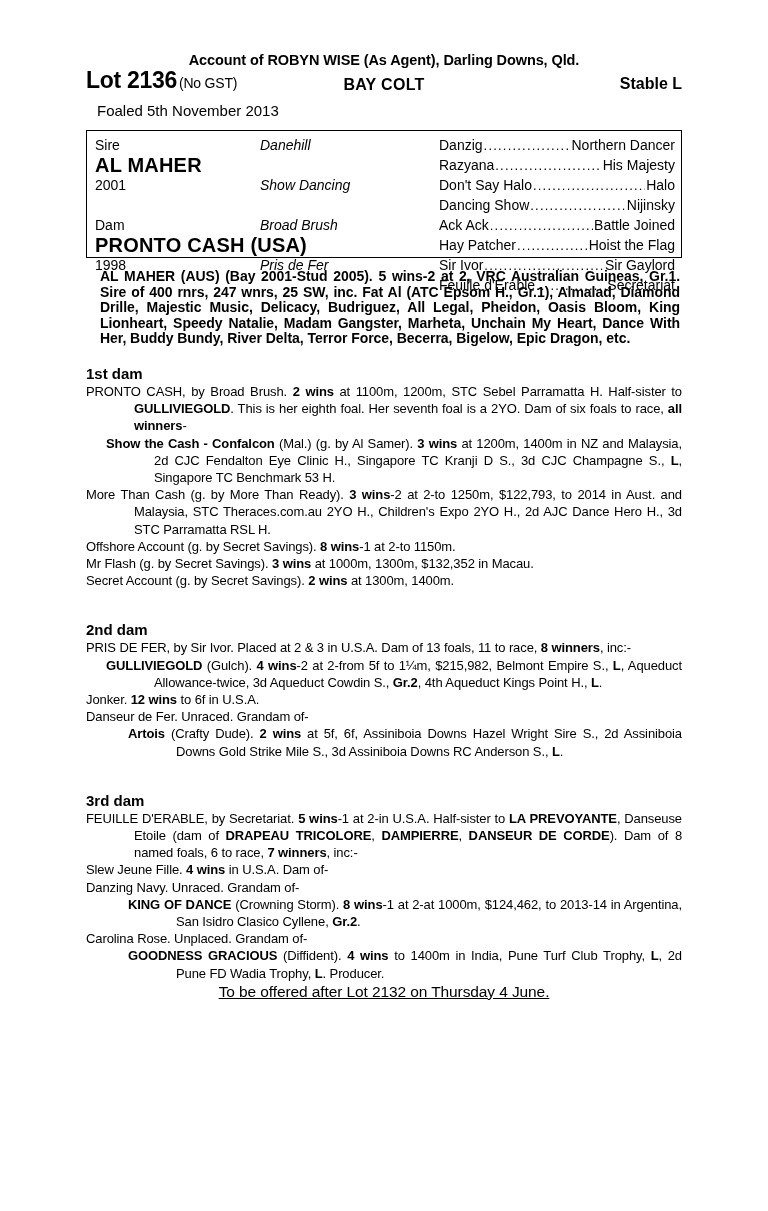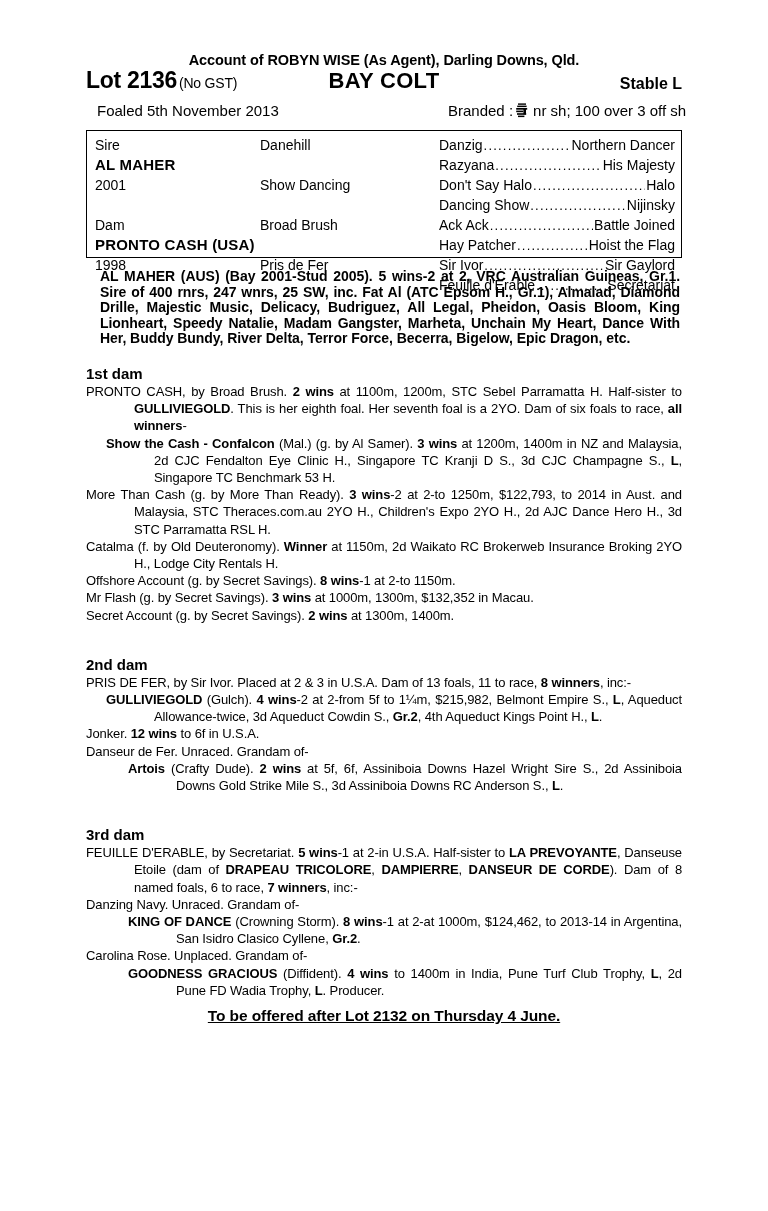--- a/index.html
+++ b/index.html
@@ -58,21 +58,21 @@
     letter-spacing: -0.2px;
     margin-left: 2px;
   }
   .lot-centre {
     position: absolute;
     left: 0;
     right: 0;
     bottom: 0;
     text-align: center;
     font-weight: bold;
-    font-size: 22px;
+    font-size: 16px;
     letter-spacing: 0.3px;
   }
   .lot-right {
     position: absolute;
     right: 0;
     bottom: 1px;
     font-weight: bold;
     font-size: 16px;
     white-space: nowrap;
   }
@@ -110,24 +110,24 @@
   .ped-table {
     margin-top: 8px;
     border: 1.6px solid #000;
     width: 596px;
     box-sizing: border-box;
     height: 128px;
     position: relative;
     font-size: 14px;
   }
   .ped-col-a { position: absolute; left: 8px;  top: 4px; width: 140px; }
-  .ped-col-b { position: absolute; left: 173px; top: 4px; width: 170px; }
+  .ped-col-b { position: absolute; left: 173px; top: 4px; width: 170px; font-style: italic; }
   .ped-col-c { position: absolute; left: 352px; top: 4px; right: 6px; }
   .ped-line { height: 20px; line-height: 20px; white-space: nowrap; }
-  .ped-line.bold { font-weight: bold; font-size: 15px; letter-spacing: 0.2px; }
+  .ped-line.bold { font-weight: bold; font-size: 20px; letter-spacing: 0.2px; }
   .ped-line.blank { height: 20px; }
   .gp-row {
     height: 20px;
     line-height: 20px;
     display: flex;
     align-items: baseline;
     white-space: nowrap;
     overflow: hidden;
   }
   .gp-row .gp-l { flex: 0 0 auto; }
@@ -168,24 +168,24 @@
   
   .lvl0 { padding-left: 0px;  text-indent: 0; }
   .lvl0 { margin-left: 0px; }
   p.lvl0 { padding-left: 48px; text-indent: -48px; }
   p.lvl1 { padding-left: 68px; text-indent: -48px; }
   p.lvl2 { padding-left: 90px; text-indent: -48px; }
   p.ent b { font-weight: bold; }
   .gap { height: 14px; }
   .final-line {
     text-align: center;
-    font-weight: bold;
+    font-weight: normal;
     font-size: 15.5px;
     text-decoration: underline;
-    margin-top: 8px;
+    margin-top: 1px;
     letter-spacing: -0.1px;
   }
 </style>
 </head>
 <body>
 
 <div class="page">
 <div class="inner">
 
   <div class="account-line">Account of ROBYN WISE (As Agent), Darling Downs, Qld.</div>
@@ -193,35 +193,20 @@
   <div class="lot-row">
     <div class="lot-left">
       <span class="lot-num">Lot 2136</span><span class="lot-gst">(No GST)</span>
     </div>
     <div class="lot-centre">BAY COLT</div>
     <div class="lot-right">Stable L</div>
   </div>
 
   <div class="foaled-row">
     <div class="foaled-left">Foaled 5th November 2013</div>
-    <div class="branded-group">
-      <span>Branded :</span>
-      <span class="brand-glyph">
-        <svg width="14" height="16" viewBox="0 0 14 16" aria-hidden="true">
-          <rect x="3" y="0.4" width="8" height="1.4" fill="#000"></rect>
-          <rect x="2.2" y="2.6" width="9.4" height="1.5" fill="#000"></rect>
-          <rect x="1.2" y="5.0" width="11" height="1.7" fill="#000"></rect>
-          <rect x="8.4" y="5.0" width="2.6" height="6.4" fill="#000"></rect>
-          <rect x="1.2" y="7.6" width="7" height="1.6" fill="#000"></rect>
-          <rect x="2.0" y="10.2" width="9.2" height="1.6" fill="#000"></rect>
-          <rect x="3.0" y="12.6" width="6.4" height="1.5" fill="#000"></rect>
-        </svg>
-      </span>
-      <span>nr sh; 100 over 3 off sh</span>
-    </div>
   </div>
 
   <div class="ped-table">
     <div class="ped-col-a">
       <div class="ped-line">Sire</div>
       <div class="ped-line bold">AL MAHER</div>
       <div class="ped-line">2001</div>
       <div class="ped-line blank"></div>
       <div class="ped-line">Dam</div>
       <div class="ped-line bold">PRONTO CASH (USA)</div>
@@ -282,34 +267,34 @@
     </div>
   </div>
 
   <div class="sire-para">AL MAHER (AUS) (Bay 2001-Stud 2005). 5 wins-2 at 2, VRC Australian Guineas, Gr.1. Sire of 400 rnrs, 247 wnrs, 25 SW, inc. Fat Al (ATC Epsom H., Gr.1), Almalad, Diamond Drille, Majestic Music, Delicacy, Budriguez, All Legal, Pheidon, Oasis Bloom, King Lionheart, Speedy Natalie, Madam Gangster, Marheta, Unchain My Heart, Dance With Her, Buddy Bundy, River Delta, Terror Force, Becerra, Bigelow, Epic Dragon, etc.</div>
 
   <div id="sections-root">
         <div class="dam-head">1st dam</div>
         <p class="ent lvl0"><span>PRONTO CASH, by Broad Brush. </span><b>2 wins</b><span> at 1100m, 1200m, STC Sebel Parramatta H. Half-sister to </span><b>GULLIVIEGOLD</b><span>. This is her eighth foal. Her seventh foal is a 2YO. Dam of six foals to race, </span><b>all winners</b><span>-</span></p>
         <p class="ent lvl1"><b>Show the Cash - Confalcon</b><span> (Mal.) (g. by Al Samer). </span><b>3 wins</b><span> at 1200m, 1400m in NZ and Malaysia, 2d CJC Fendalton Eye Clinic H., Singapore TC Kranji D S., 3d CJC Champagne S., </span><b>L</b><span>, Singapore TC Benchmark 53 H.</span></p>
         <p class="ent lvl0"><span>More Than Cash (g. by More Than Ready). </span><b>3 wins</b><span>-2 at 2-to 1250m, $122,793, to 2014 in Aust. and Malaysia, STC Theraces.com.au 2YO H., Children's Expo 2YO H., 2d AJC Dance Hero H., 3d STC Parramatta RSL H.</span></p>
-        <p class="ent lvl0"><span>Catalma (f. by Old Deuteronomy). </span><b>Winner</b><span> at 1150m, 2d Waikato RC Brokerweb Insurance Broking 2YO H., Lodge City Rentals H.</span></p>
         <p class="ent lvl0"><span>Offshore Account (g. by Secret Savings). </span><b>8 wins</b><span>-1 at 2-to 1150m.</span></p>
         <p class="ent lvl0"><span>Mr Flash (g. by Secret Savings). </span><b>3 wins</b><span> at 1000m, 1300m, $132,352 in Macau.</span></p>
         <p class="ent lvl0"><span>Secret Account (g. by Secret Savings). </span><b>2 wins</b><span> at 1300m, 1400m.</span></p>
         <div class="gap"></div>
         <div class="dam-head">2nd dam</div>
         <p class="ent lvl0"><span>PRIS DE FER, by Sir Ivor. Placed at 2 &amp; 3 in U.S.A. Dam of 13 foals, 11 to race, </span><b>8 winners</b><span>, inc:-</span></p>
         <p class="ent lvl1"><b>GULLIVIEGOLD</b><span> (Gulch). </span><b>4 wins</b><span>-2 at 2-from 5f to 1¼m, $215,982, Belmont Empire S., </span><b>L</b><span>, Aqueduct Allowance-twice, 3d Aqueduct Cowdin S., </span><b>Gr.2</b><span>, 4th Aqueduct Kings Point H., </span><b>L</b><span>.</span></p>
         <p class="ent lvl0"><span>Jonker. </span><b>12 wins</b><span> to 6f in U.S.A.</span></p>
         <p class="ent lvl0"><span>Danseur de Fer. Unraced. Grandam of-</span></p>
         <p class="ent lvl2"><b>Artois</b><span> (Crafty Dude). </span><b>2 wins</b><span> at 5f, 6f, Assiniboia Downs Hazel Wright Sire S., 2d Assiniboia Downs Gold Strike Mile S., 3d Assiniboia Downs RC Anderson S., </span><b>L</b><span>.</span></p>
         <div class="gap"></div>
         <div class="dam-head">3rd dam</div>
         <p class="ent lvl0"><span>FEUILLE D'ERABLE, by Secretariat. </span><b>5 wins</b><span>-1 at 2-in U.S.A. Half-sister to </span><b>LA PREVOYANTE</b><span>, Danseuse Etoile (dam of </span><b>DRAPEAU TRICOLORE</b><span>, </span><b>DAMPIERRE</b><span>, </span><b>DANSEUR DE CORDE</b><span>). Dam of 8 named foals, 6 to race, </span><b>7 winners</b><span>, inc:-</span></p>
+        <p class="ent lvl0"><span>Slew Jeune Fille. </span><b>4 wins</b><span> in U.S.A. Dam of-</span></p>
         <p class="ent lvl0"><span>Danzing Navy. Unraced. Grandam of-</span></p>
         <p class="ent lvl2"><b>KING OF DANCE</b><span> (Crowning Storm). </span><b>8 wins</b><span>-1 at 2-at 1000m, $124,462, to 2013-14 in Argentina, San Isidro Clasico Cyllene, </span><b>Gr.2</b><span>.</span></p>
         <p class="ent lvl0"><span>Carolina Rose. Unplaced. Grandam of-</span></p>
         <p class="ent lvl2"><b>GOODNESS GRACIOUS</b><span> (Diffident). </span><b>4 wins</b><span> to 1400m in India, Pune Turf Club Trophy, </span><b>L</b><span>, 2d Pune FD Wadia Trophy, </span><b>L</b><span>. Producer.</span></p>
       </div>
 
   <div class="final-line">To be offered after Lot 2132 on Thursday 4 June.</div>
 
 </div>
 </div>

